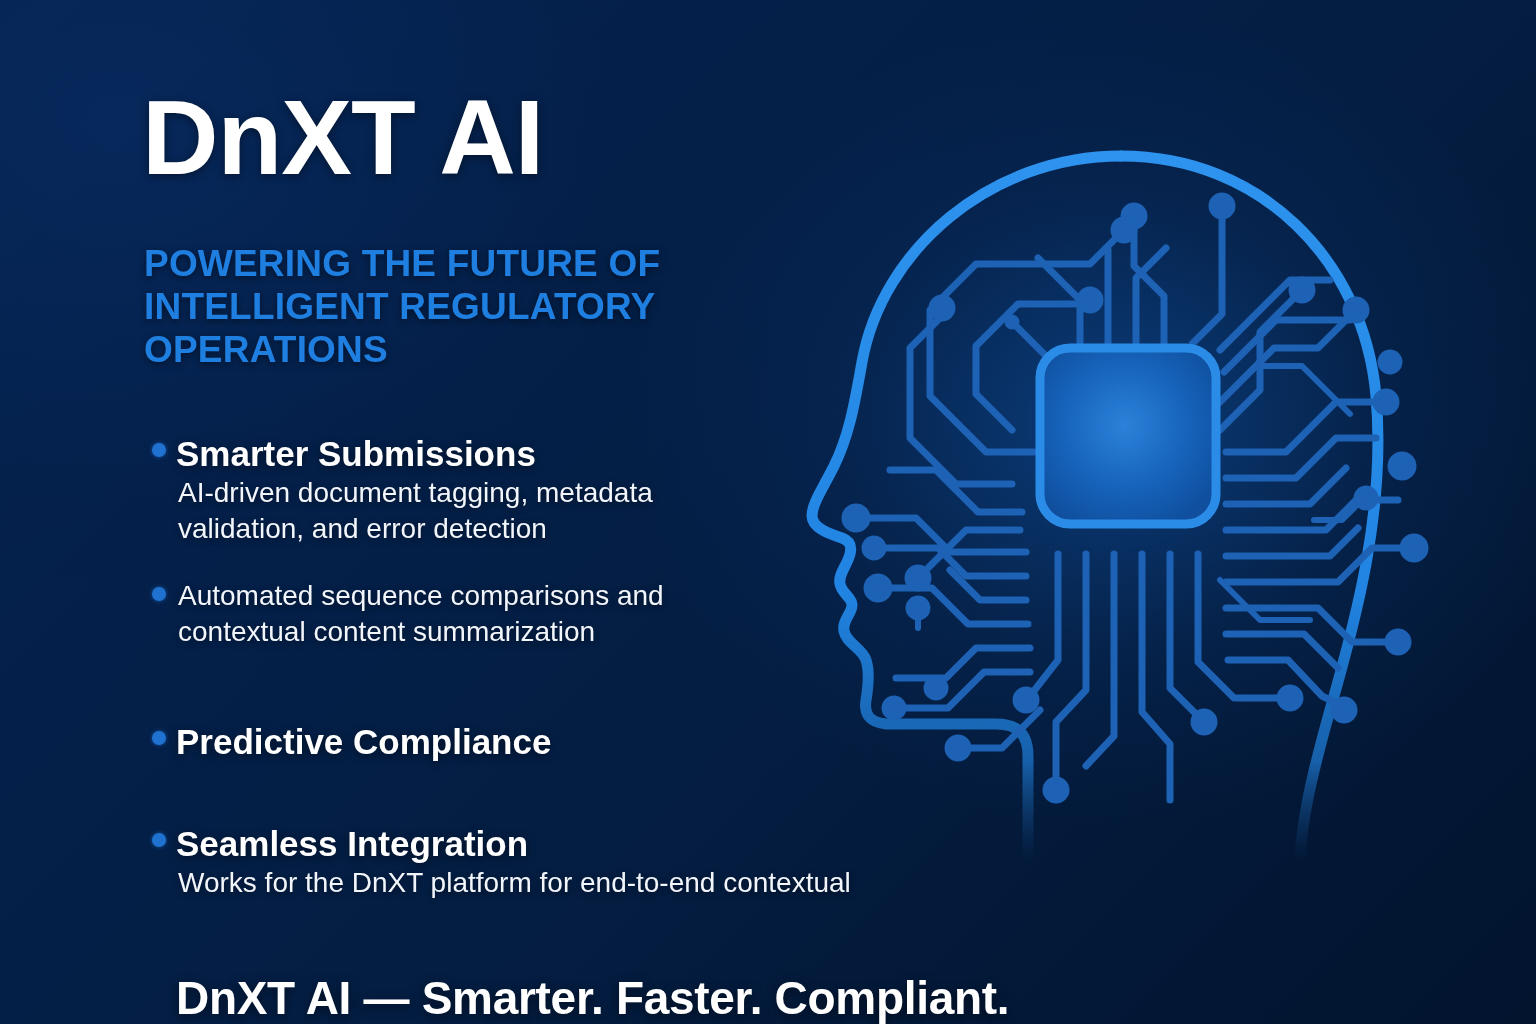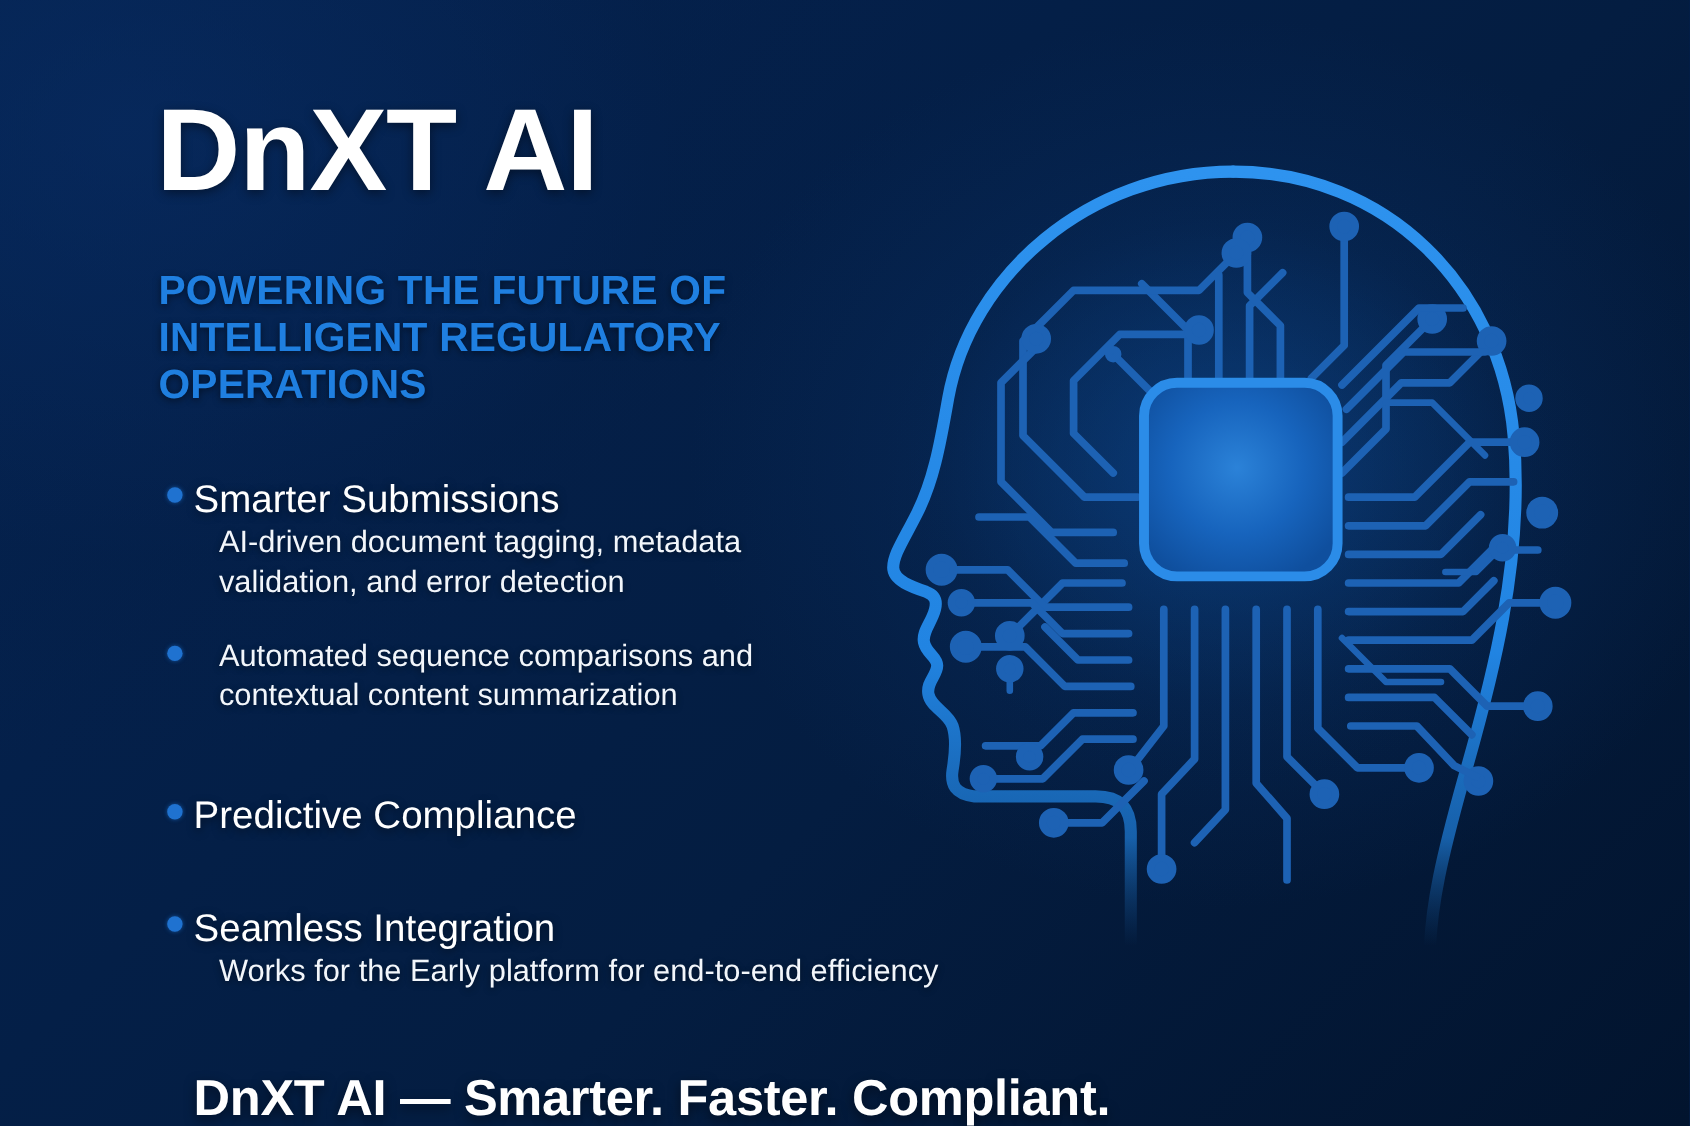--- a/index.html
+++ b/index.html
@@ -32,26 +32,26 @@
     text-shadow:0 2px 7px rgba(0,0,0,0.5);
   }
   .bullets{position:absolute;left:0;top:0;width:880px;}
   .bullet{position:absolute;left:143px;}
   .dot{
     position:absolute;left:9px;top:9px;width:14px;height:14px;border-radius:50%;
     background:#1f72d0;box-shadow:0 0 4px rgba(30,120,220,0.6);
   }
   .b-head{
     margin:0 0 2px 33px;
-    font-size:35px;line-height:1.12;font-weight:400;color:#ffffff;
+    font-size:35px;line-height:1.12;font-weight:700;color:#ffffff;
     text-shadow:0 2px 8px rgba(0,0,0,0.5);
     white-space:nowrap;
   }
   .b-desc{
-    margin:0 0 0 56px;width:600px;
+    margin:0 0 0 35px;width:600px;
     font-size:28px;line-height:1.28;font-weight:400;color:#f2f6fb;
     text-shadow:0 2px 7px rgba(0,0,0,0.45);
   }
   .b-desc.wide{width:830px;white-space:nowrap;}
   .tagline{
     position:absolute;left:176px;top:973px;
     font-size:46px;line-height:1.1;font-weight:700;color:#ffffff;
     letter-spacing:-0.3px;white-space:nowrap;
     text-shadow:0 3px 11px rgba(0,0,0,0.5);
   }
@@ -84,21 +84,21 @@
       </div>
 
       <div class="bullet" style="top:722px;">
         <span class="dot"></span>
         <div class="b-head">Predictive Compliance</div>
       </div>
 
       <div class="bullet" style="top:824px;">
         <span class="dot"></span>
         <div class="b-head">Seamless Integration</div>
-        <div class="b-desc wide">Works for the Early platform for end-to-end efficiency</div>
+        <div class="b-desc wide">Works for the DnXT platform for end-to-end contextual</div>
       </div>
 
     </div>
 
     <div class="tagline">DnXT AI — Smarter. Faster. Compliant.</div>
   </div>
 
   <div class="graphic">
     <svg viewBox="0 0 680 760" xmlns="http://www.w3.org/2000/svg">
       <defs>

